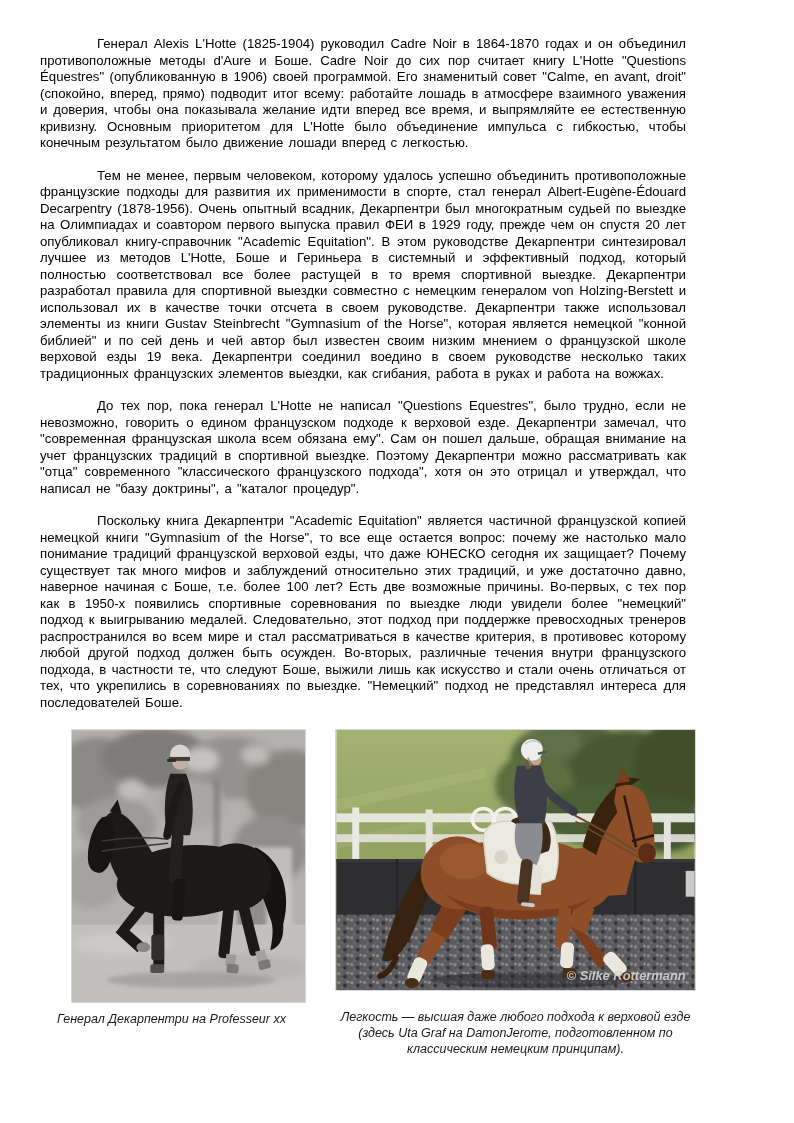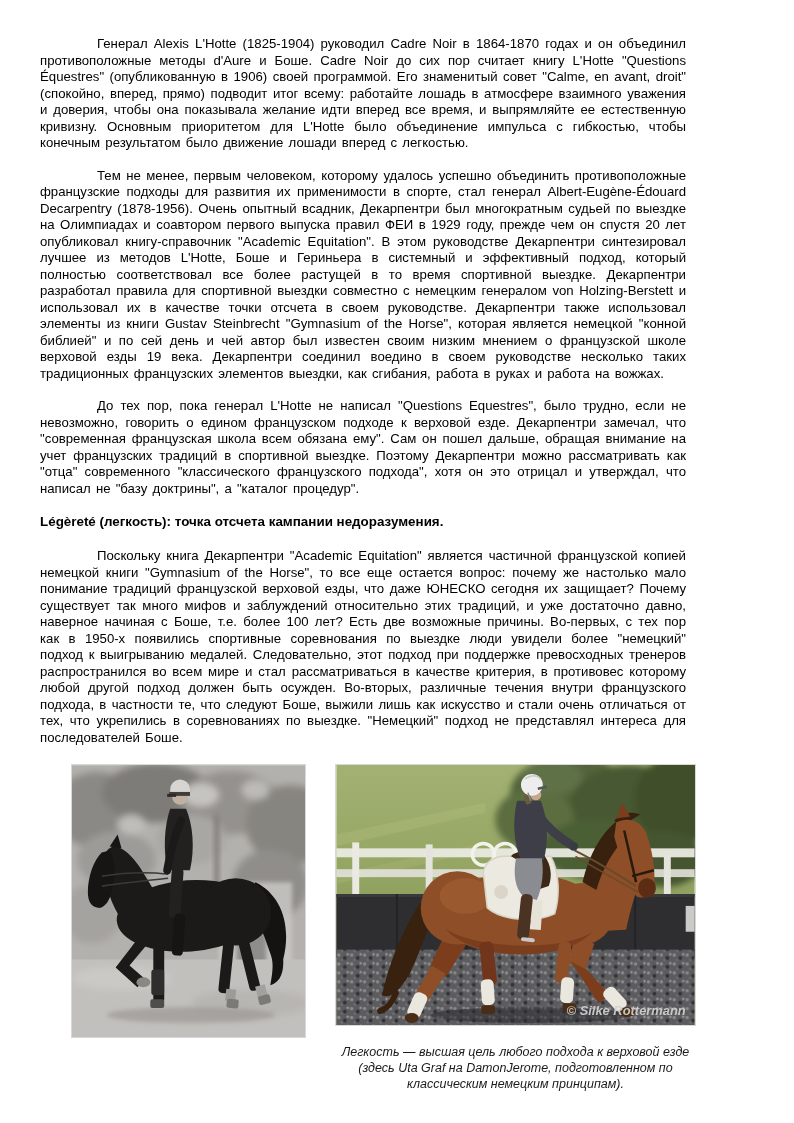--- a/index.html
+++ b/index.html
@@ -54,21 +54,20 @@
 </style>
 </head>
 <body>
 
 <div class="page">
 
   <p class="para">Генерал Alexis L'Hotte (1825-1904) руководил Cadre Noir в 1864-1870 годах и он объединил противоположные методы d'Aure и Боше. Cadre Noir до сих пор считает книгу L'Hotte "Questions Équestres" (опубликованную в 1906) своей программой. Его знаменитый совет "Calme, en avant, droit" (спокойно, вперед, прямо) подводит итог всему: работайте лошадь в атмосфере взаимного уважения и доверия, чтобы она показывала желание идти вперед все время, и выпрямляйте ее естественную кривизну. Основным приоритетом для L'Hotte было объединение импульса с гибкостью, чтобы конечным результатом было движение лошади вперед с легкостью.</p>
   <p class="para">Тем не менее, первым человеком, которому удалось успешно объединить противоположные французские подходы для развития их применимости в спорте, стал генерал Albert-Eugène-Édouard Decarpentry (1878-1956). Очень опытный всадник, Декарпентри был многократным судьей по выездке на Олимпиадах и соавтором первого выпуска правил ФЕИ в 1929 году, прежде чем он спустя 20 лет опубликовал книгу-справочник "Academic Equitation". В этом руководстве Декарпентри синтезировал лучшее из методов L'Hotte, Боше и Гериньера в системный и эффективный подход, который полностью соответствовал все более растущей в то время спортивной выездке. Декарпентри разработал правила для спортивной выездки совместно с немецким генералом von Holzing-Berstett и использовал их в качестве точки отсчета в своем руководстве. Декарпентри также использовал элементы из книги Gustav Steinbrecht "Gymnasium of the Horse", которая является немецкой "конной библией" и по сей день и чей автор был известен своим низким мнением о французской школе верховой езды 19 века. Декарпентри соединил воедино в своем руководстве несколько таких традиционных французских элементов выездки, как сгибания, работа в руках и работа на вожжах.</p>
   <p class="para">До тех пор, пока генерал L'Hotte не написал "Questions Equestres", было трудно, если не невозможно, говорить о едином французском подходе к верховой езде. Декарпентри замечал, что "современная французская школа всем обязана ему". Сам он пошел дальше, обращая внимание на учет французских традиций в спортивной выездке. Поэтому Декарпентри можно рассматривать как "отца" современного "классического французского подхода", хотя он это отрицал и утверждал, что написал не "базу доктрины", а "каталог процедур".</p>
 
-  <h2 class="section-heading">Légèreté (легкость): точка отсчета кампании недоразумения.</h2>
 
   <p class="para last">Поскольку книга Декарпентри "Academic Equitation" является частичной французской копией немецкой книги "Gymnasium of the Horse", то все еще остается вопрос: почему же настолько мало понимание традиций французской верховой езды, что даже ЮНЕСКО сегодня их защищает? Почему существует так много мифов и заблуждений относительно этих традиций, и уже достаточно давно, наверное начиная с Боше, т.е. более 100 лет? Есть две возможные причины. Во-первых, с тех пор как в 1950-х появились спортивные соревнования по выездке люди увидели более "немецкий" подход к выигрыванию медалей. Следовательно, этот подход при поддержке превосходных тренеров распространился во всем мире и стал рассматриваться в качестве критерия, в противовес которому любой другой подход должен быть осужден. Во-вторых, различные течения внутри французского подхода, в частности те, что следуют Боше, выжили лишь как искусство и стали очень отличаться от тех, что укрепились в соревнованиях по выездке. "Немецкий" подход не представлял интереса для последователей Боше.</p>
 
   <div class="figures">
 
     <figure class="fig-left">
       <svg class="photo" viewBox="0 0 235 274" role="img">
         <defs>
           <filter id="blurL" x="-30%" y="-30%" width="160%" height="160%">
               <feGaussianBlur stdDeviation="4"></feGaussianBlur>
@@ -131,20 +130,21 @@
             <path d="M110,56 C104,70 99,88 96,106" stroke="#1b1a19" stroke-width="8" fill="none" stroke-linecap="round"></path>
             <rect x="99" y="104" width="12" height="50" rx="4" fill="#222120" transform="rotate(4 105 129)"></rect>
             <rect x="102" y="150" width="11" height="42" rx="4" fill="#161514" transform="rotate(4 107 171)"></rect>
             <circle cx="109" cy="32" r="8" fill="#c2b0a0"></circle>
             <path d="M99,25 a10,10 0 0 1 20,-1 l0,6 -20,1 Z" fill="#d7d5d1"></path>
             <rect x="98" y="27" width="21" height="4" fill="#403e3c"></rect>
             <rect x="96" y="29" width="9" height="3" fill="#2c2b2a"></rect>
           </g>
         </g>
       </svg>
+      <figcaption>Генерал Декарпентри на Professeur xx</figcaption>
     </figure>
 
     <figure class="fig-right">
       <svg class="photo" viewBox="0 0 361 262" role="img">
         <defs>
           <linearGradient id="grassG" x1="0" y1="0" x2="0" y2="1">
             <stop offset="0" stop-color="#a3b272"></stop>
               <stop offset="1" stop-color="#7e914e"></stop>
           </linearGradient>
           <pattern id="gravelP" width="13" height="9" patternUnits="userSpaceOnUse">
@@ -235,17 +235,17 @@
           <rect x="186" y="174" width="14" height="4" rx="2" fill="#c9c9cc" transform="rotate(6 193 176)"></rect>
           <circle cx="201" cy="30" r="5.5" fill="#c8a68d"></circle>
           <path d="M191,28 C189,32 189,36 192,40 L197,38 C194,34 193,31 194,28 Z" fill="#6b5a3e"></path>
           <circle cx="197" cy="20" r="11" fill="#ededed"></circle>
           <path d="M190,14 C196,10 202,10 206,14" stroke="#c9c9c9" stroke-width="1.5" fill="none"></path>
           <path d="M203,24 L212,22" stroke="#555555" stroke-width="2.5" fill="none"></path>
           <path d="M193,28 L196,36" stroke="#888888" stroke-width="1.5" fill="none"></path>
         </g>
         <text x="352" y="252" text-anchor="end" font-size="13" font-style="italic" font-weight="bold" font-family="Liberation Sans, sans-serif" fill="#d2d2d0" opacity="0.92">© Silke Rottermann</text>
       </svg>
-      <figcaption>Легкость — высшая цель любого подхода к верховой езде (здесь Uta Graf на DamonJerome, подготовленном по классическим немецким принципам).</figcaption>
+      <figcaption>Легкость — высшая даже любого подхода к верховой езде (здесь Uta Graf на DamonJerome, подготовленном по классическим немецким принципам).</figcaption>
     </figure>
 
   </div>
 </div>
 
 </body></html>

